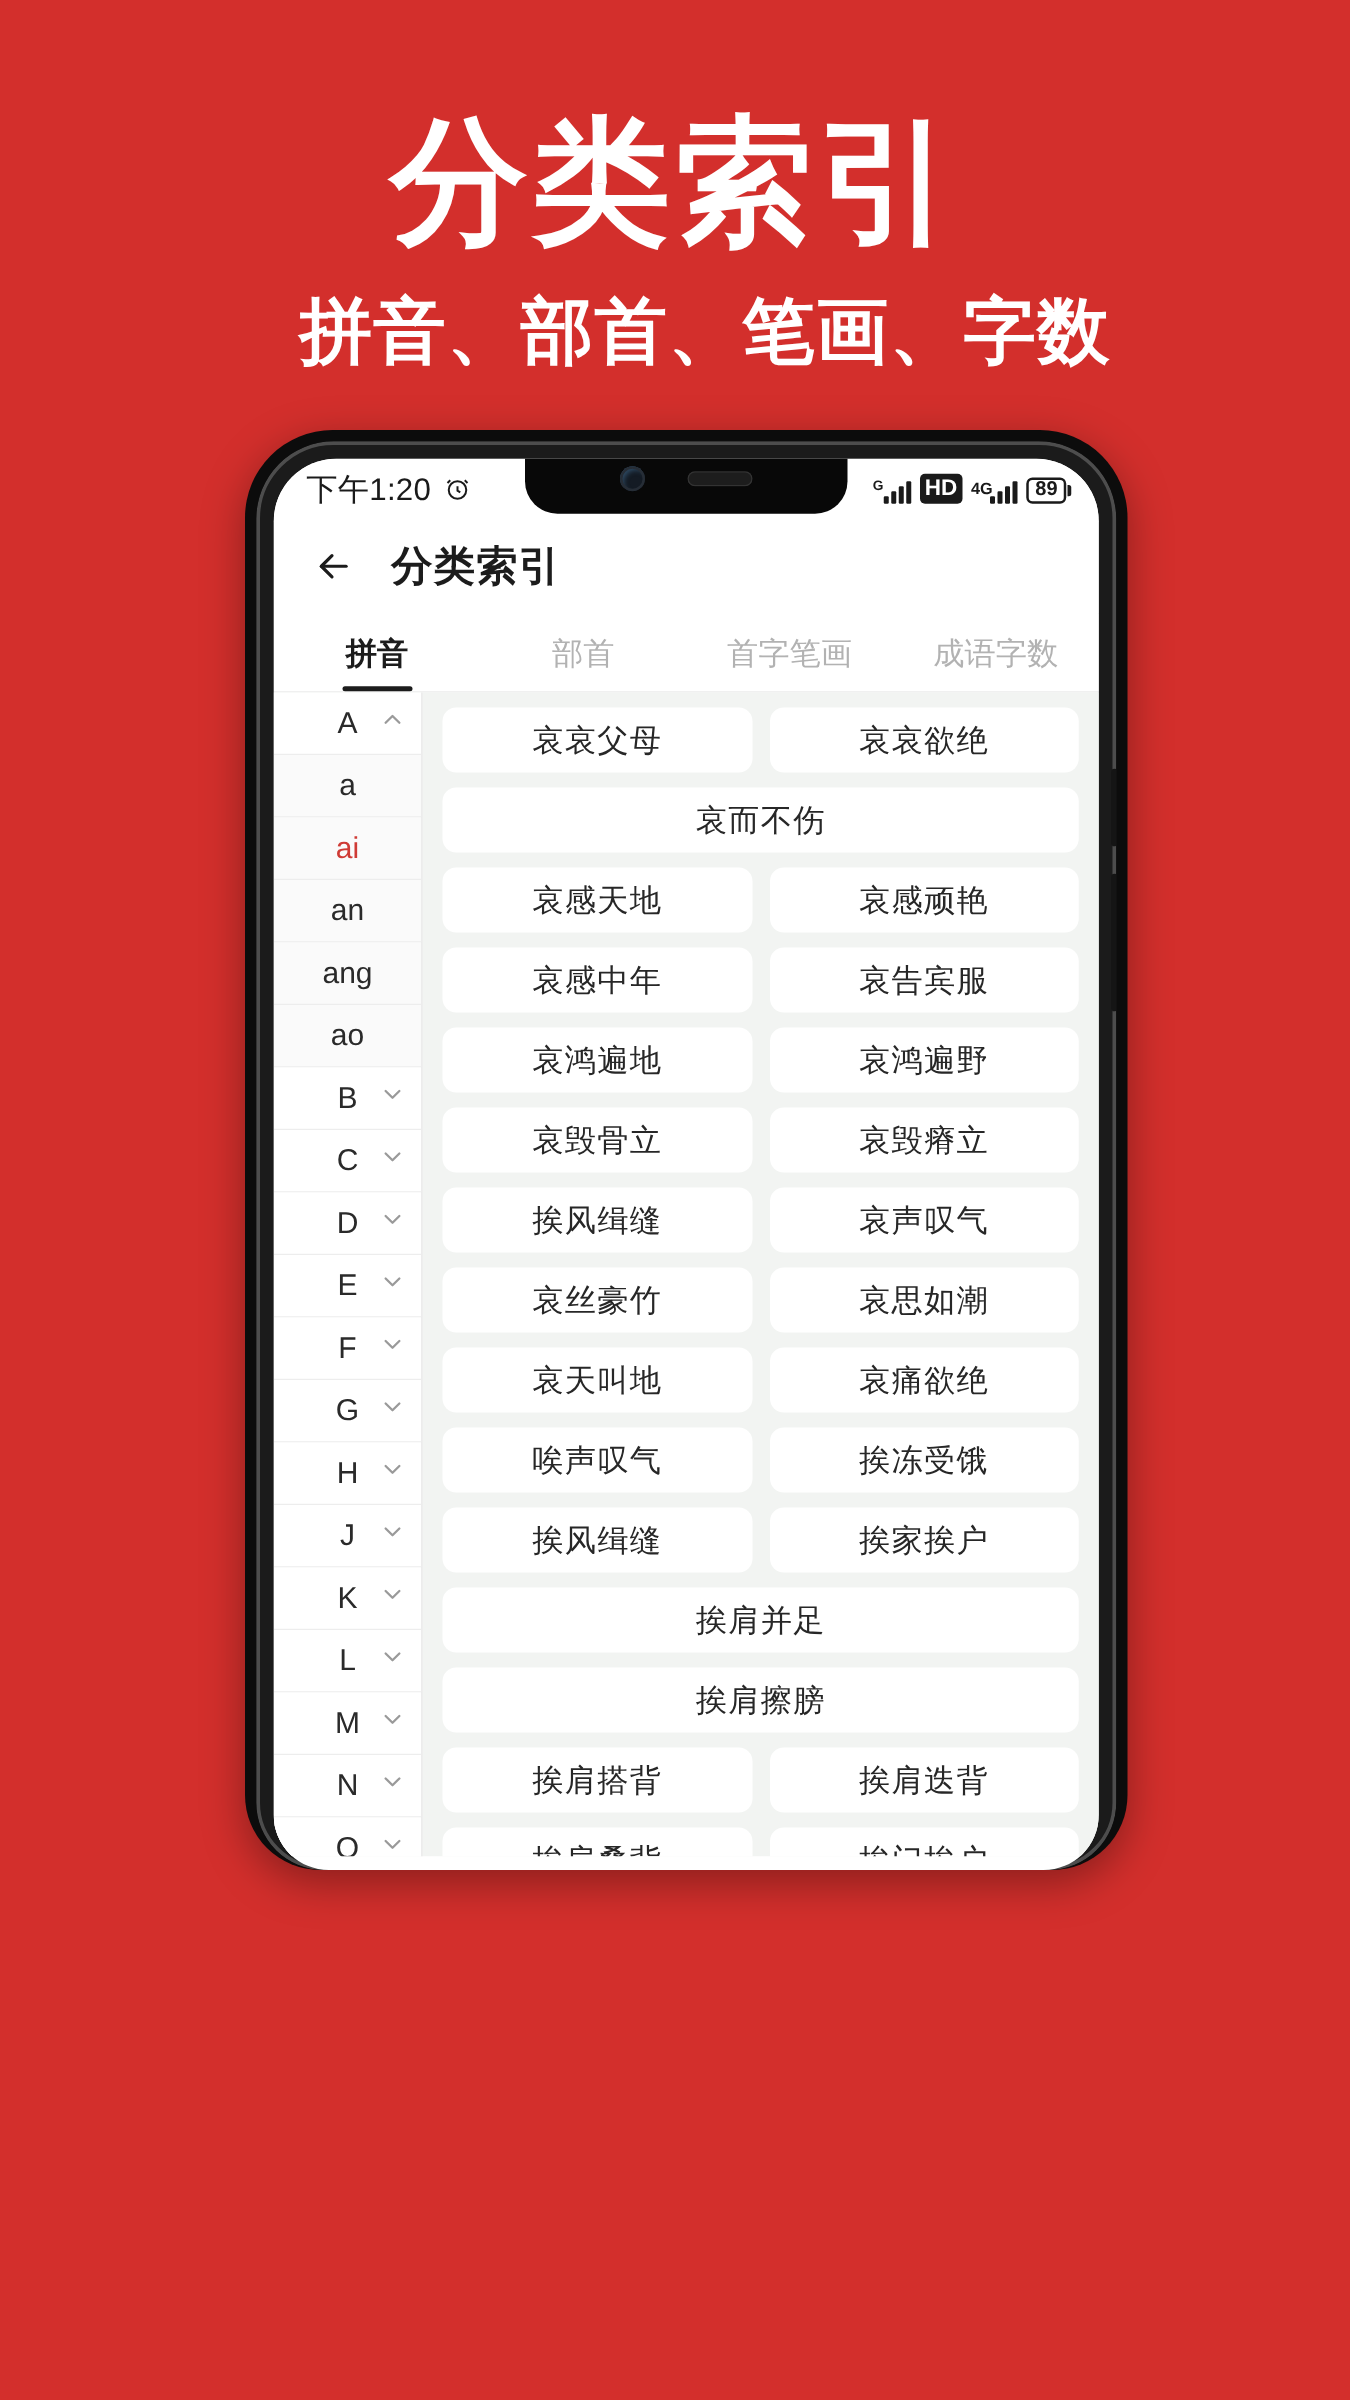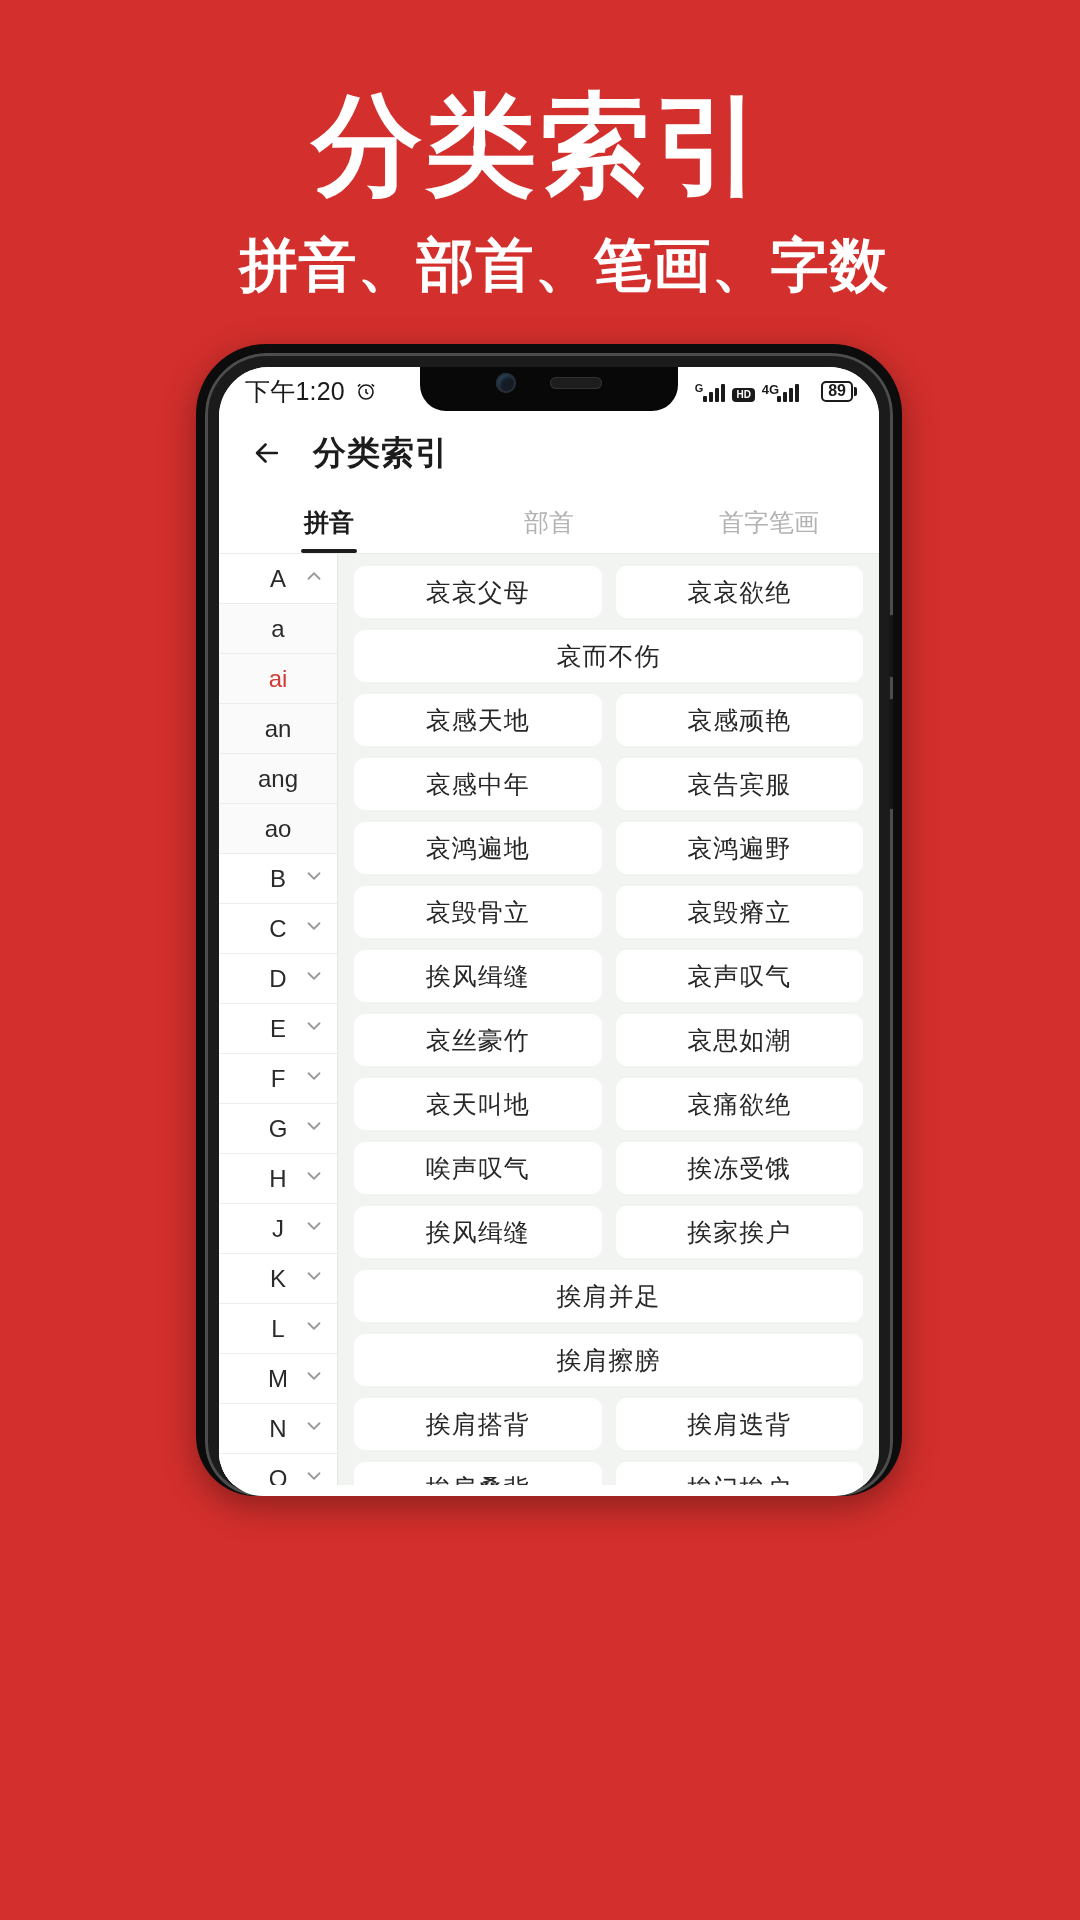--- a/index.html
+++ b/index.html
@@ -62,26 +62,26 @@
     display:flex;align-items:center;justify-content:center;gap:34px;
   }
   .cam{width:20px;height:20px;border-radius:50%;background:#141b24;
        box-shadow:inset 0 0 0 2px #262d36, inset 3px 3px 4px #2e4a63;}
   .speaker{width:52px;height:12px;border-radius:7px;background:#1d1d1d;
            box-shadow:inset 0 0 0 1px #333;}
   .bars{display:flex;align-items:flex-end;gap:2px;height:20px;}
   .bars i{display:block;width:4px;background:#1a1a1a;border-radius:1px;}
   .bars i:nth-child(1){height:6px;} .bars i:nth-child(2){height:10px;}
   .bars i:nth-child(3){height:14px;} .bars i:nth-child(4){height:18px;}
-  .hd{font-size:10px;font-weight:bold;color:#fff;background:#1a1a1a;
+  .hd{font-size:18px;font-weight:bold;color:#fff;background:#1a1a1a;
       border-radius:4px;padding:1px 4px;line-height:1.2;}
   .netlbl{font-size:13px;color:#1a1a1a;font-weight:bold;align-self:flex-start;margin-right:-2px;}
   .sig-grp{display:flex;align-items:flex-end;}
   .tinyg{font-size:11px;color:#1a1a1a;align-self:flex-start;font-weight:bold;}
-  .batt{display:flex;align-items:center;margin-left:15px;}
+  .batt{display:flex;align-items:center;}
   .batt-body{border:2px solid #1a1a1a;border-radius:5px;padding:0 5px;height:21px;
              display:flex;align-items:center;box-sizing:border-box;}
   .batt-num{font-size:16px;color:#1a1a1a;font-weight:bold;line-height:1;}
   .batt-cap{width:3px;height:9px;background:#1a1a1a;border-radius:0 2px 2px 0;margin-left:1px;}
   
   .appbar{height:76px;display:flex;align-items:center;padding:0 24px;background:#fff;}
   .back{width:48px;height:48px;display:flex;align-items:center;justify-content:center;}
   .apptitle{font-size:33px;color:#1c1c1c;font-weight:bold;margin-left:22px;letter-spacing:1px;
             font-family:"DejaVu Sans","Liberation Sans",sans-serif;}
   
@@ -177,20 +177,21 @@
               <path d="M11 18l-6-6 6-6"></path>
           </svg>
         </div>
         <div class="apptitle">分类索引</div>
       </div>
 
       <div class="tabs">
         <div class="tab active">拼音</div>
         <div class="tab">部首</div>
         <div class="tab">首字笔画</div>
+        <div class="tab">成语字数</div>
       </div>
       <div class="tabs-sep"></div>
 
       <div class="content">
         <div class="sidelist" id="sidelist">
             <div class="srow group">
               <span class="lbl">A</span>
               <span class="chev"><svg width="22" height="22" viewBox="0 0 24 24" fill="none" stroke="#9a9a9a" stroke-width="2" stroke-linecap="round" stroke-linejoin="round">
                   <path d="M18 15l-6-6-6 6"></path>
                 </svg></span>

